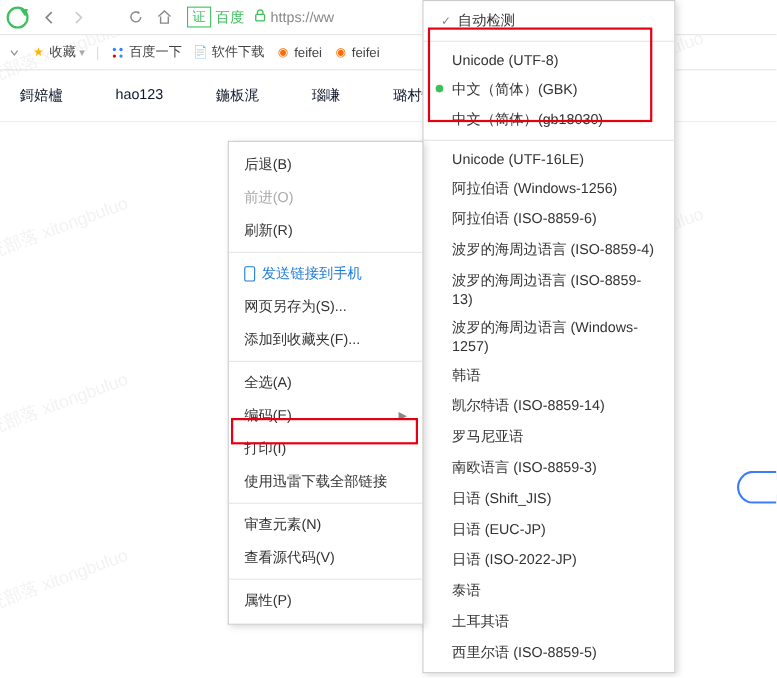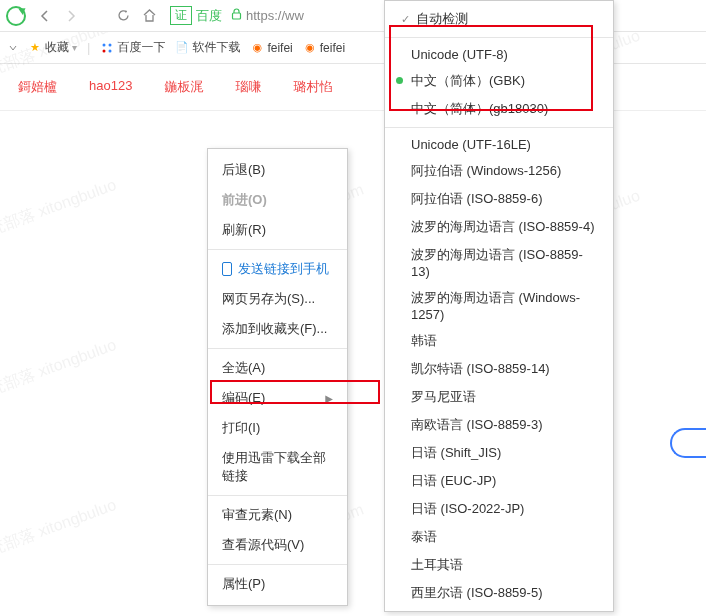--- a/index.html
+++ b/index.html
@@ -102,45 +102,46 @@
       display: inline-flex;
       align-items: center;
       justify-content: center;
       font-size: 11px;
     }
     .star { color: #ffb400; }
     .baidu-ico { color: #3385ff; }
     .orange { color: #ff6a00; }
     .page-nav {
       display: flex;
-      gap: 32px;
+      gap: 48px;
       padding: 14px 18px;
       border-bottom: 1px solid #eee;
-      color: #ef4444;
+      color: #0f172a;
     }
     .context-menu {
       position: absolute;
       left: 207px;
-      top: 148px;
-      width: 141px;
+      top: 128px;
+      width: 178px;
       background: #fff;
       border: 1px solid #ccc;
       box-shadow: 2px 2px 6px rgba(0,0,0,0.15);
       padding: 6px 0;
       z-index: 5;
+      text-align: center;
     }
     .cm-item {
       padding: 6px 14px;
       color: #333;
       cursor: pointer;
       display: flex;
       align-items: center;
       gap: 6px;
     }
-    .cm-item.disabled { color: #aaa; cursor: default; font-weight: bold; }
+    .cm-item.disabled { color: #aaa; cursor: default; }
     .cm-item.link { color: #1e7bd6; }
     .cm-sep {
       height: 1px;
       background: #e5e5e5;
       margin: 4px 0;
     }
     .red-box {
       position: absolute;
       border: 2px solid #e60012;
       pointer-events: none;

